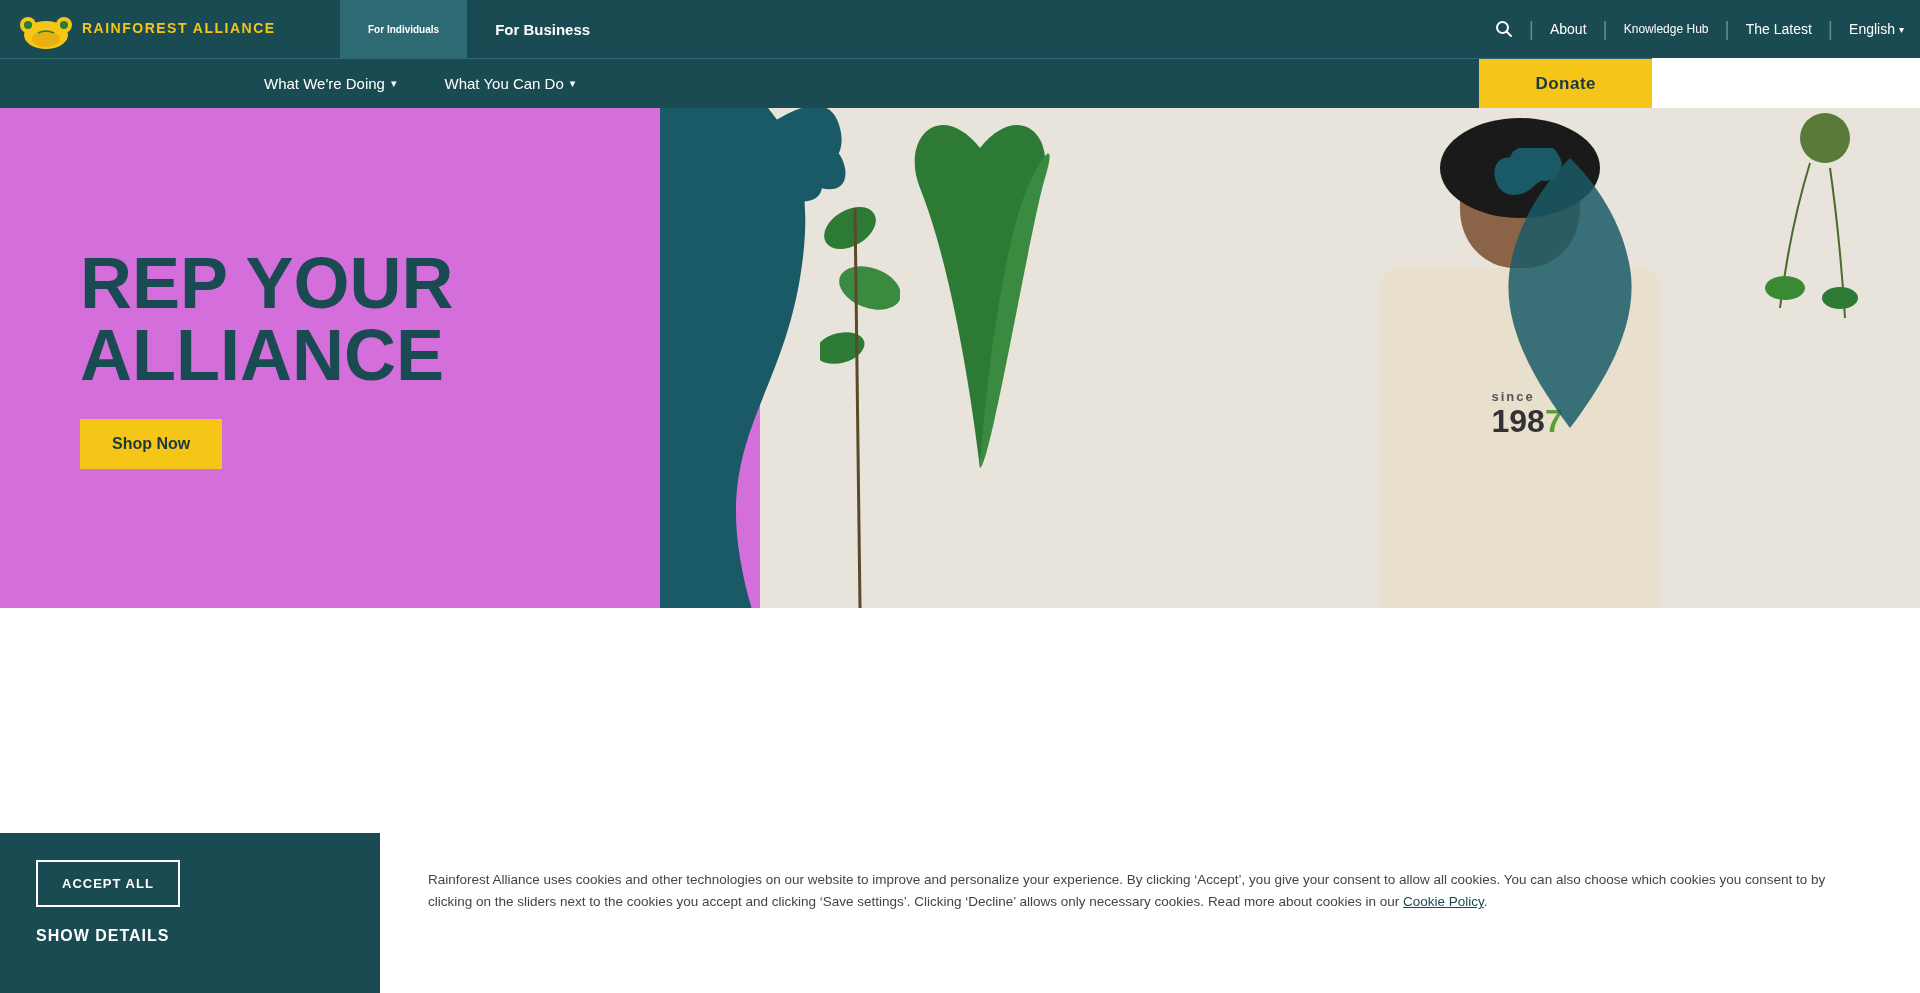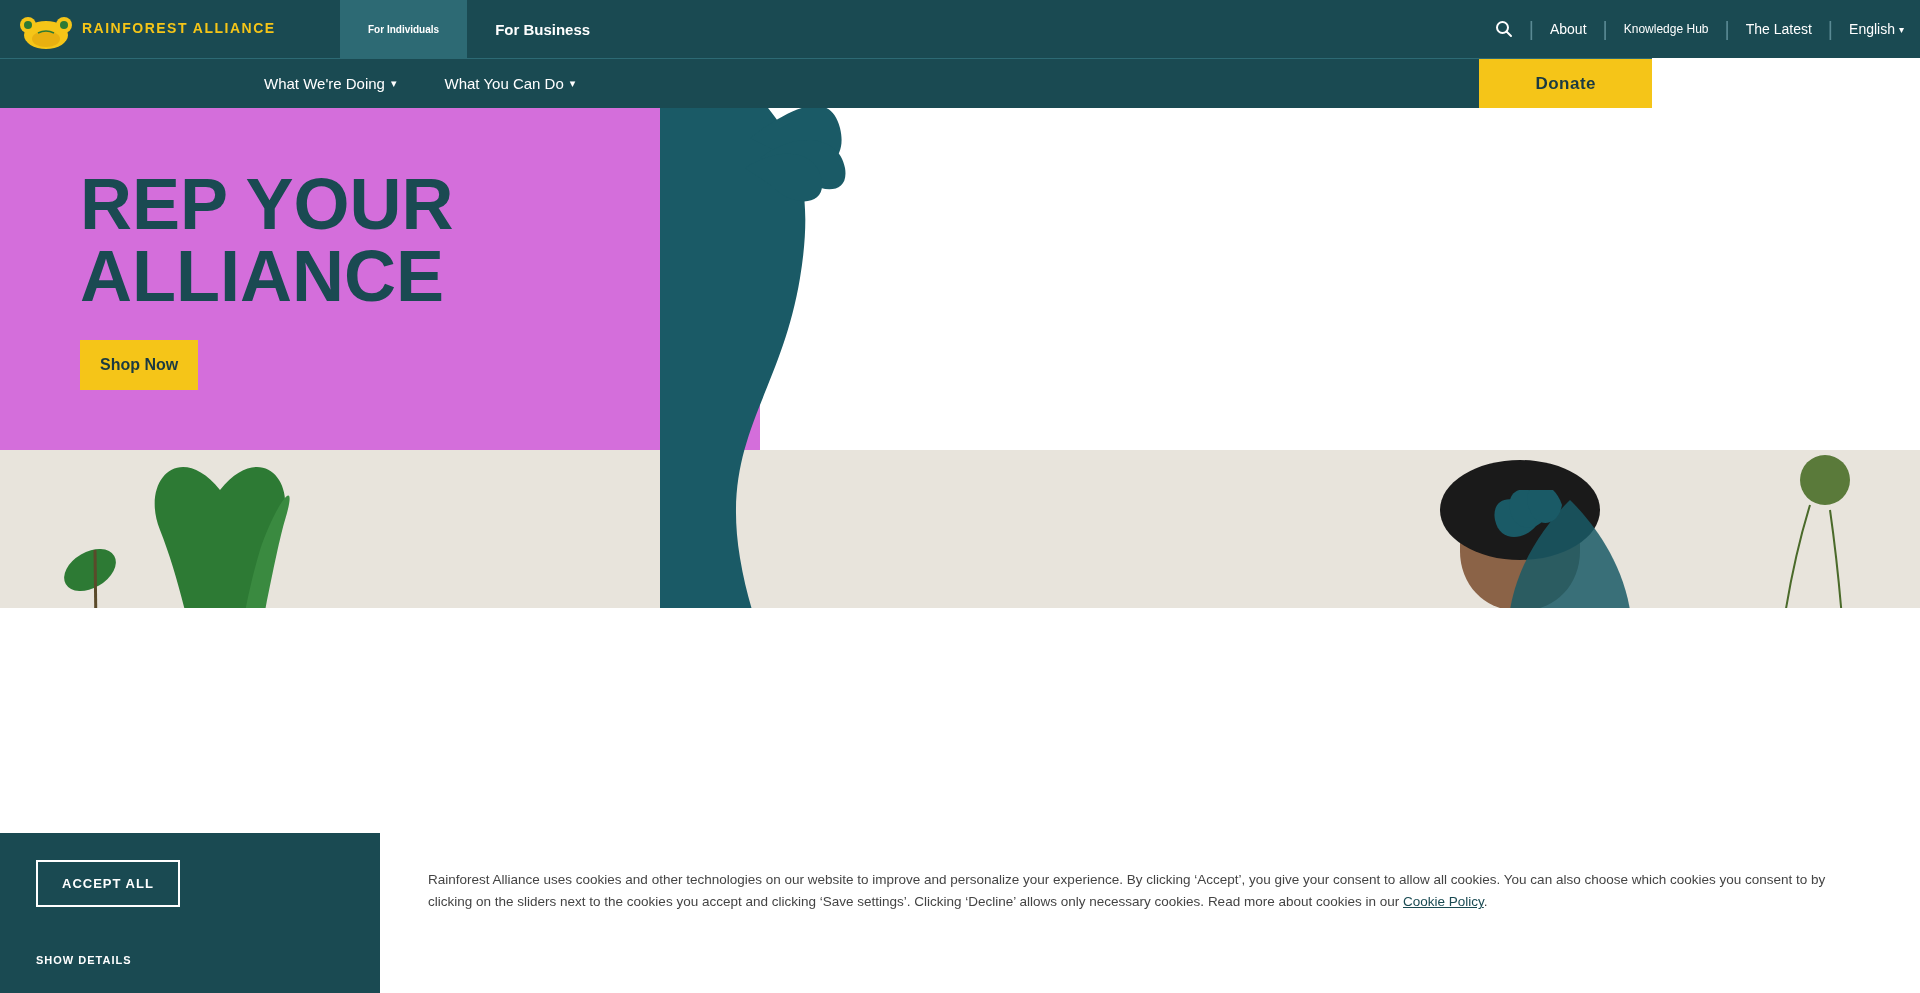--- a/index.html
+++ b/index.html
@@ -73,28 +73,28 @@
   <a href="#" style="color:white; font-size:15px; padding:0 24px; cursor:pointer; display:flex; align-items:center; gap:6px; text-decoration:none; height:100%;">
     <span>What You Can Do</span>
     <span style="font-size:11px;">▾</span>
   </a>
 
   <button style="margin-left:auto; background-color:#f5c518; color:#1a3a42; font-size:17px; font-weight:bold; border:none; padding:0 56px; cursor:pointer; letter-spacing:0.5px;">
     <span>Donate</span>
   </button>
 </nav>
 
-<section style="width:1920px; height:500px; display:flex; position:relative; overflow:hidden;flex-direction:column;">
+<section style="width:1920px; height:500px; display:flex; position:relative; overflow:hidden;">
 
   <div style="width:760px; background-color:#d46edb; position:relative; display:flex; flex-direction:column; justify-content:center; padding:60px 80px; z-index:1;">
     <h1 style="font-size:72px; font-weight:900; color:#1a4a52; line-height:1.0; text-transform:uppercase; margin-bottom:28px;">
       <span style="display:block;">REP YOUR</span>
       <span style="display:block;">ALLIANCE</span>
     </h1>
-    <a href="#" style="background-color:#f5c518; color:#1a3a42; font-size:16px; font-weight:bold; border:none; padding:16px 20px; cursor:pointer; display:inline-block; text-decoration:none; width:fit-content;">
+    <a href="#" style="background-color:#f5c518; color:#1a3a42; font-size:16px; font-weight:bold; border:none; padding:16px 32px; cursor:pointer; display:inline-block; text-decoration:none; width:fit-content;">
       <span>Shop Now</span>
     </a>
   </div>
 
   <svg style="position:absolute; left:660px; top:-30px; width:200px; height:160%; z-index:3; pointer-events:none;" viewBox="0 0 200 800" preserveAspectRatio="none">
     <path d="M80,0 C120,40 160,80 140,200 C120,320 60,360 80,480 C100,600 160,640 120,760 C100,840 60,880 40,1000 L0,1000 L0,0 Z" fill="#1a5a66"></path>
 
     <path d="M90,60 C130,30 170,10 180,50 C190,90 150,100 130,80" fill="#1a5a66"></path>
     <path d="M100,80 C140,50 180,60 185,90 C190,120 155,115 135,95" fill="#1a5a66"></path>
     <path d="M85,90 C125,65 160,75 162,105 C164,130 130,128 112,108" fill="#1a5a66"></path>
@@ -150,25 +150,25 @@
 
       <path d="M60,30 C40,0 10,5 15,30 C20,55 50,50 60,30 Z" fill="#1a5a66"></path>
       <path d="M70,20 C55,-10 25,-5 30,20 C35,45 62,42 70,20 Z" fill="#1a5a66"></path>
       <path d="M82,15 C72,-15 42,-10 48,15 C54,40 78,38 82,15 Z" fill="#1a5a66"></path>
     </svg>
   </div>
 </section>
 
 <div style="position:fixed; bottom:0; left:0; right:0; display:flex; z-index:1000; min-height:160px;">
 
-  <div style="width:380px; background-color:#1a4a52; padding:27px 36px; display:flex; flex-direction:column; gap:20px; align-items:flex-start;justify-content:space-between;">
+  <div style="width:380px; background-color:#1a4a52; padding:27px 36px; display:flex; flex-direction:column; gap:20px; align-items:flex-start;">
     <button style="background-color:#1a4a52; color:white; border:2px solid white; padding:14px 24px; font-size:13px; font-weight:bold; letter-spacing:1px; cursor:pointer; text-transform:uppercase;">
       <span>ACCEPT ALL</span>
     </button>
-    <a href="#" style="color:white; font-size:11px; font-weight:bold; text-decoration:none; cursor:pointer; text-transform:uppercase; letter-spacing:1px;">
+    <a href="#" style="color:white; font-size:16px; font-weight:bold; text-decoration:none; cursor:pointer; text-transform:uppercase; letter-spacing:1px;">
       <span>SHOW DETAILS</span>
     </a>
   </div>
 
   <div style="flex:1; background:white; padding:36px 48px;">
     <p style="font-size:13.5px; color:#444; line-height:1.65;">
       <span>Rainforest Alliance uses cookies and other technologies on our website to improve and personalize your experience. By clicking ‘Accept’, you give your consent to allow all cookies. You can also choose which cookies you consent to by clicking on the sliders next to the cookies you accept and clicking ‘Save settings’. Clicking ‘Decline’ allows only necessary cookies. Read more about cookies in our </span><a href="#" style="color:#1a4a52; text-decoration:underline; cursor:pointer;"><span>Cookie Policy</span></a><span>.</span>
     </p>
   </div>
 </div>

